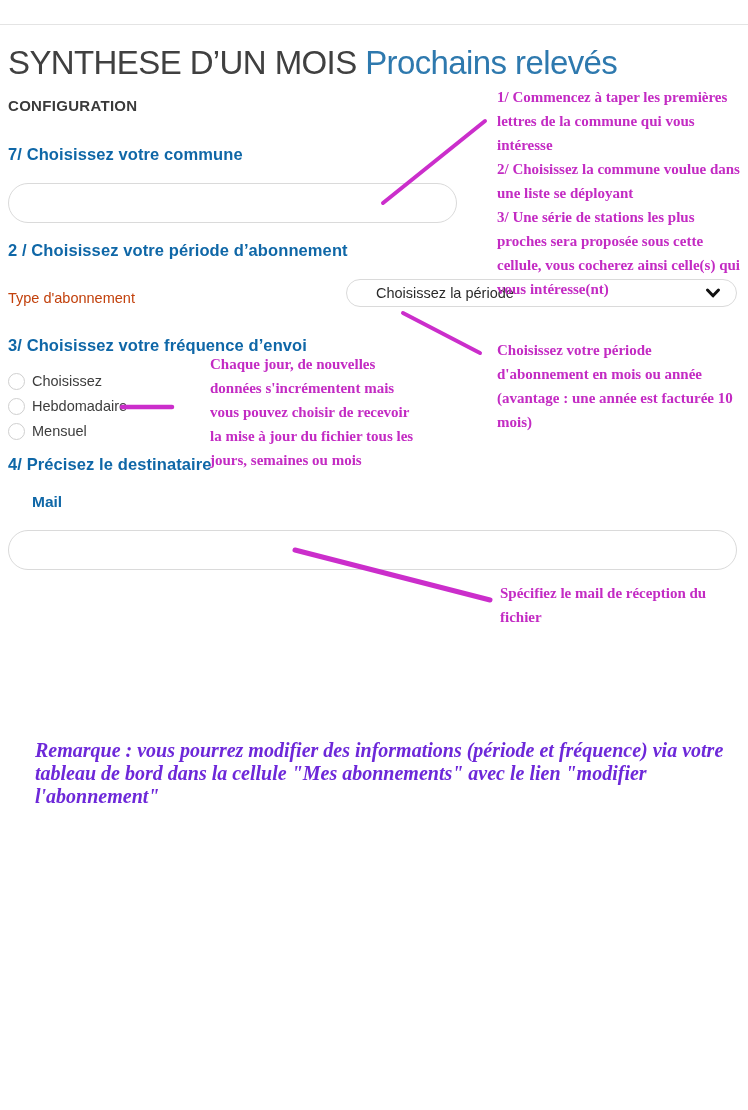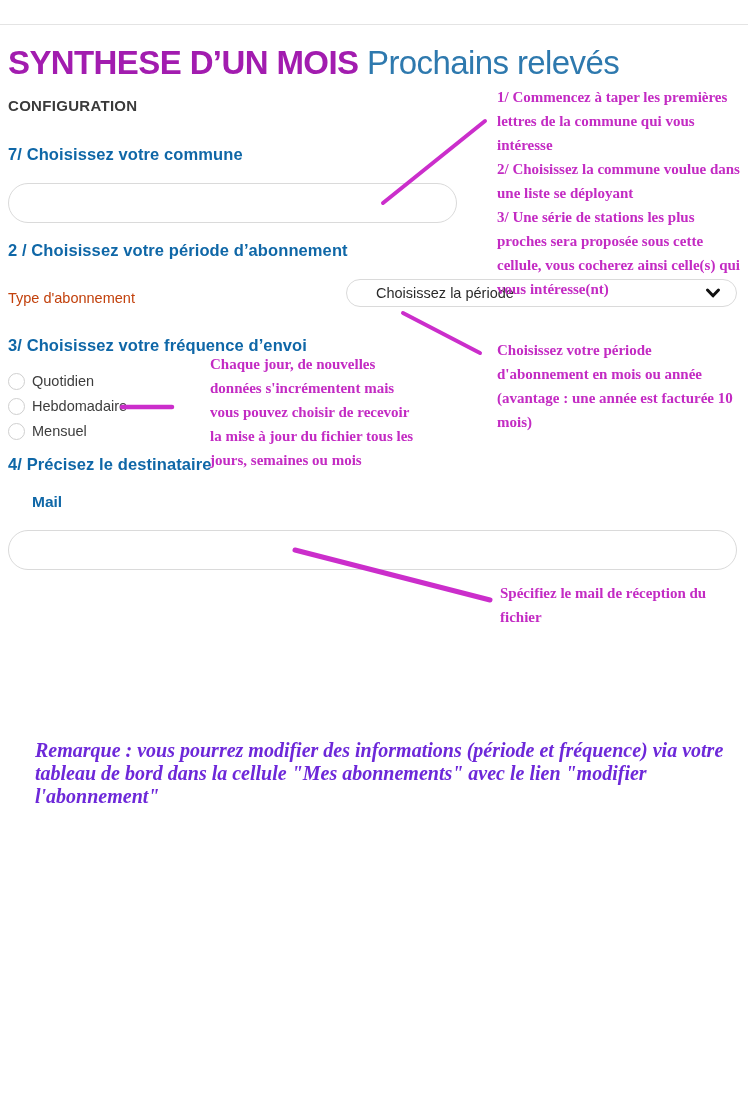--- a/index.html
+++ b/index.html
@@ -13,21 +13,21 @@
   }
   .hairline {
     position:absolute; left:0; top:24px; width:748px; height:1px;
     background:#e4e4e4;
   }
   .page-title {
     position:absolute; left:8px; top:44px;
     font-size:33px; font-weight:300; letter-spacing:-0.6px;
     white-space:nowrap;
   }
-  .title-p1 { color:#a21caf;font-weight:bold; }
+  .title-p1 { color:#404040; }
   .title-p2 { color:#2e79ae; }
   .config-label {
     position:absolute; left:8px; top:97px;
     font-size:15px; font-weight:700; color:#3a3a3a; letter-spacing:0.3px;
   }
   .h-blue {
     position:absolute; left:8px;
     font-size:16.5px; font-weight:700; color:#0f67a7; letter-spacing:0.1px;
     white-space:nowrap;
   }
@@ -121,21 +121,21 @@
       <svg viewBox="0 0 16 16" width="16" height="16">
         <path d="M2.5 5 L8 10.8 L13.5 5" fill="none" stroke="#111" stroke-width="3" stroke-linecap="round" stroke-linejoin="round"></path>
       </svg>
     </span>
   </div>
 
   <div class="h-blue h-step3">3/ Choisissez votre fréquence d’envoi</div>
 
   <div class="radio-row row-0">
     <span class="circle"></span>
-    <span class="r-label">Quotidien</span>
+    <span class="r-label">Choisissez</span>
   </div>
   <div class="radio-row row-1">
     <span class="circle"></span>
     <span class="r-label">Hebdomadaire</span>
   </div>
   <div class="radio-row row-2">
     <span class="circle"></span>
     <span class="r-label">Mensuel</span>
   </div>
 

